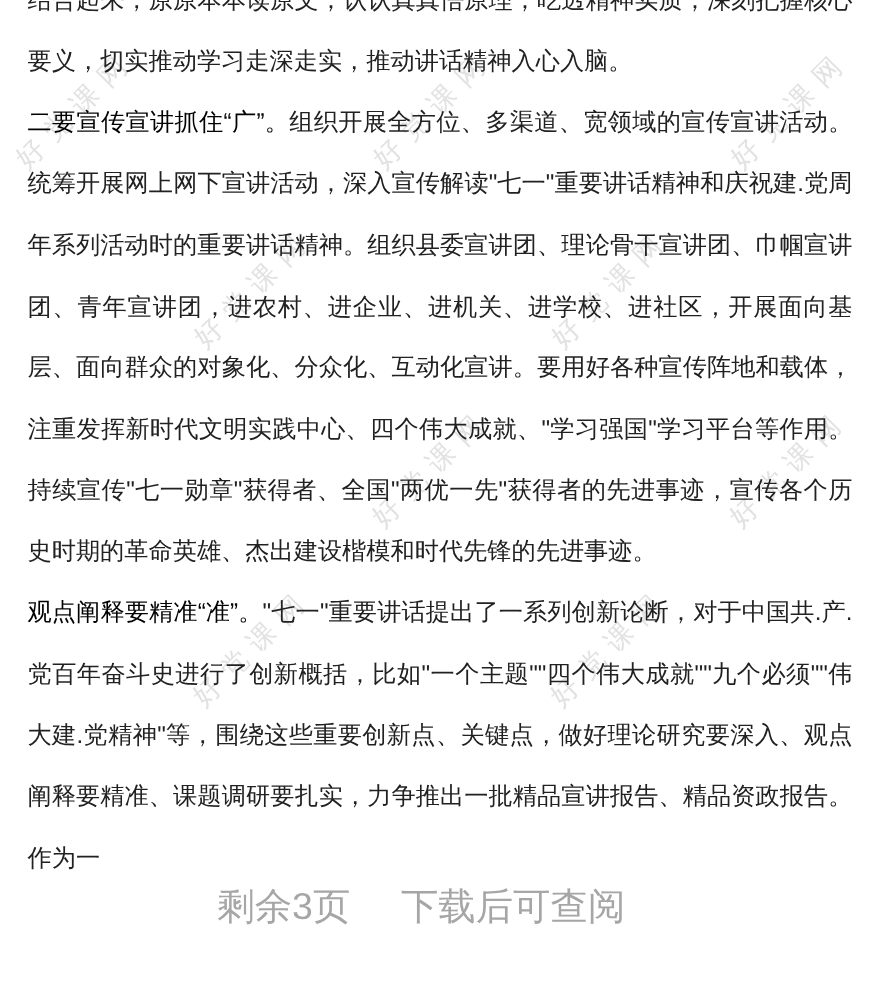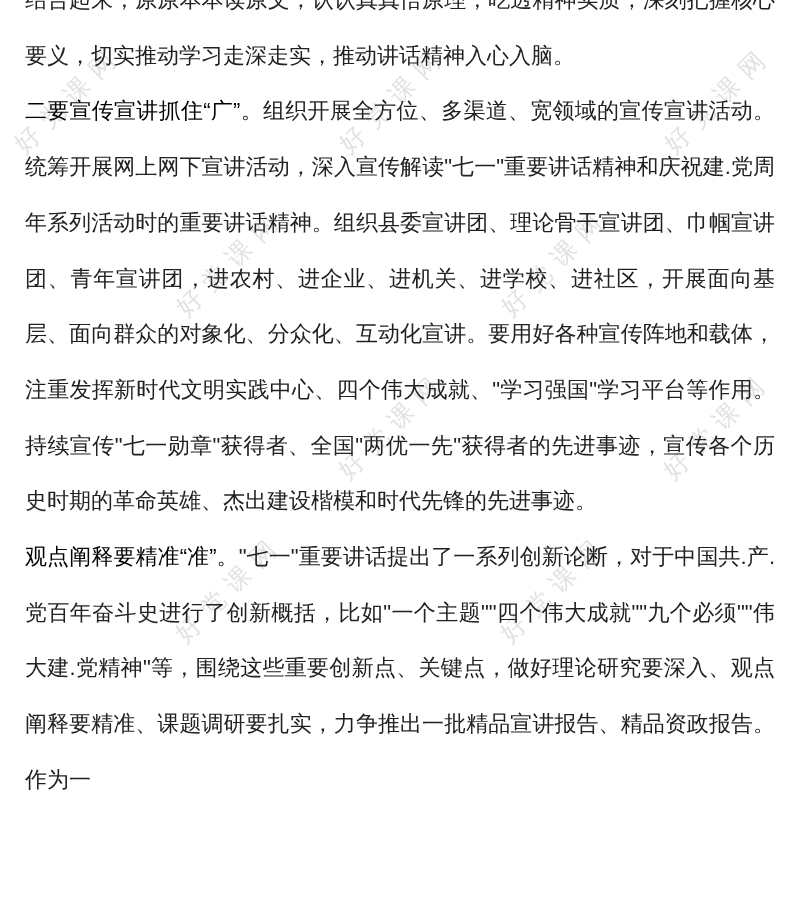--- a/index.html
+++ b/index.html
@@ -77,15 +77,17 @@
       <span class="wm" style="left: 554px; top: 588px; color: rgb(226, 226, 226);">好党课网</span>
     </div>
 
   <div class="doc">
       <p><span>结合起来，原原本本读原文，认认真真悟原理，吃透精神实质，深刻把握核心要义，切实推动学习走深走实，推动讲话精神入心入脑。</span></p>
       <p><span class="lead">二要宣传宣讲抓住“广”。</span><span>组织开展全方位、多渠道、宽领域的宣传宣讲活动。统筹开展网上网下宣讲活动，深入宣传解读"七一"重要讲话精神和庆祝建.党周年系列活动时的重要讲话精神。组织县委宣讲团、理论骨干宣讲团、巾帼宣讲团、青年宣讲团，进农村、进企业、进机关、进学校、进社区，开展面向基层、面向群众的对象化、分众化、互动化宣讲。要用好各种宣传阵地和载体，注重发挥新时代文明实践中心、四个伟大成就、"学习强国"学习平台等作用。持续宣传"七一勋章"获得者、全国"两优一先"获得者的先进事迹，宣传各个历史时期的革命英雄、杰出建设楷模和时代先锋的先进事迹。</span></p>
       <p><span class="lead">观点阐释要精准“准”。</span><span>"七一"重要讲话提出了一系列创新论断，对于中国共.产.党百年奋斗史进行了创新概括，比如"一个主题""四个伟大成就""九个必须""伟大建.党精神"等，围绕这些重要创新点、关键点，做好理论研究要深入、观点阐释要精准、课题调研要扎实，力争推出一批精品宣讲报告、精品资政报告。作为一</span></p>
     </div>
 
   <div class="footer" style="color: rgb(166, 166, 166);">
+    <span>剩余3页</span>
+    <span>下载后可查阅</span>
   </div>
 
 </div>
 
 </body></html>

